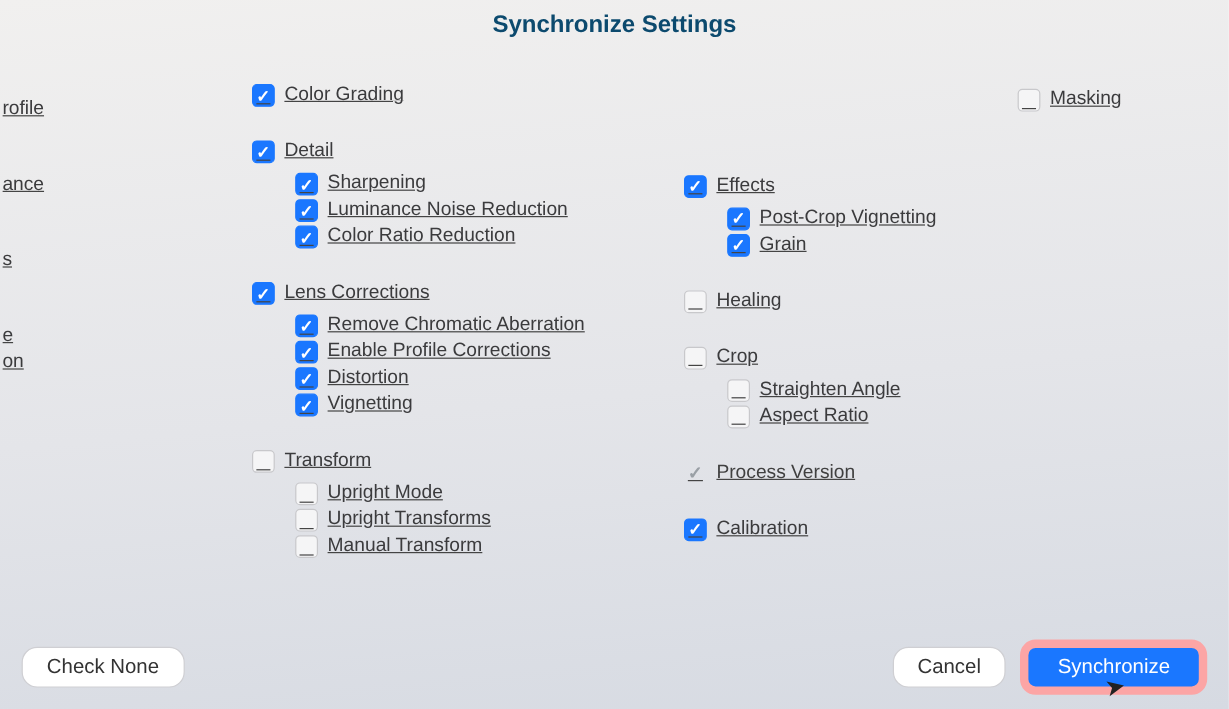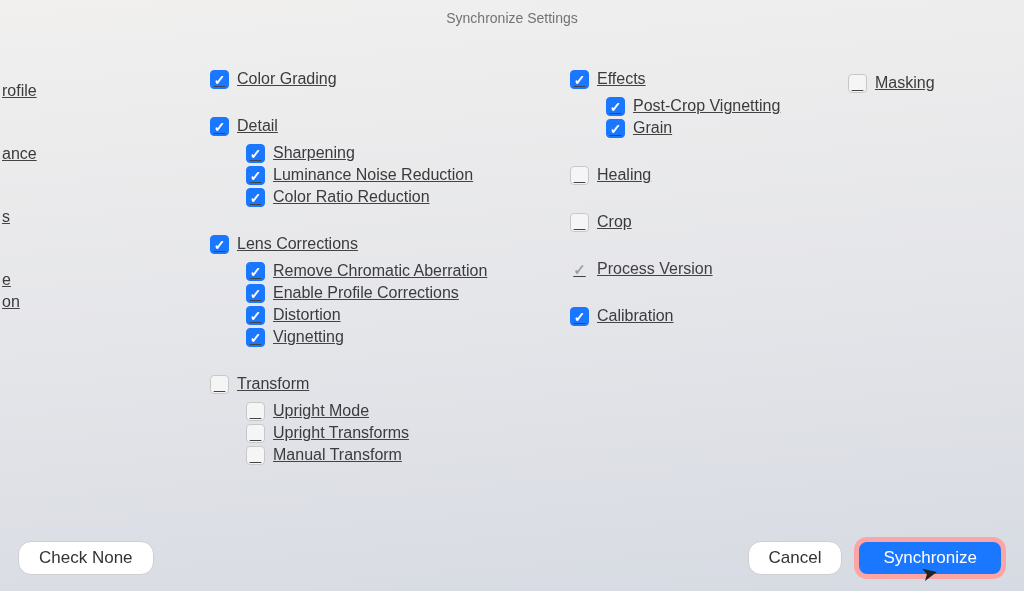--- a/index.html
+++ b/index.html
@@ -11,41 +11,41 @@
     width: 1024px;
     height: 591px;
     overflow: hidden;
     position: relative;
   }
   .title {
     position: absolute;
     top: 10px;
     left: 0; right: 0;
     text-align: center;
-    font-weight: 400;
-    font-size: 14px;
-    color: #737373;
+    font-weight: 700;
+    font-size: 20px;
+    color: #0c4a6e;
   }
   .content {
     position: absolute;
     top: 70px;
     left: 0;
     right: 0;
     bottom: 65px;
     display: flex;
     text-decoration: underline;
   }
   .col {
     display: flex;
     flex-direction: column;
     gap: 28px;
   }
   .col-left   { width: 200px; padding-left: 2px; padding-top: 12px; gap: 45px; }
   .col-middle { width: 370px; padding-left: 10px; }
-  .col-right  { width: 260px; padding-left: 0; }
+  .col-right  { width: 260px; padding-left: 0; justify-content: center; }
   .col-far    { width: 190px; padding-left: 0; align-items: flex-end; padding-right: 24px; padding-top: 4px; }
   .item-row {
     display: flex;
     align-items: center;
     gap: 8px;
     line-height: 1.15;
   }
   .group {
     display: flex;
     flex-direction: column;
@@ -103,21 +103,21 @@
     padding: 6px 20px;
     cursor: pointer;
   }
   .btn-white {
     background: #fff;
     border: 1px solid #cfcfd3;
     color: #333;
   }
   .btn-primary {
     background: #1a77ff;
-    border: 5px solid #fca5a5;
+    border: 7px solid #fca5a5;
     color: #fff;
     padding: 6px 24px;
   }
   .spacer { flex: 1; }
   .cursor {
     position: absolute;
     bottom: 6px;
     right: 86px;
     font-size: 20px;
     color: #222;
@@ -245,20 +245,30 @@
         <span class="chk unchecked check-glyph"></span>
         <span class="lbl">Healing</span>
       </div>
     </div>
 
     <div class="group">
       <div class="item-row">
         <span class="chk unchecked check-glyph"></span>
         <span class="lbl">Crop</span>
       </div>
+      <div class="children">
+        <div class="item-row">
+          <span class="chk unchecked check-glyph"></span>
+          <span class="lbl">Straighten Angle</span>
+        </div>
+        <div class="item-row">
+          <span class="chk unchecked check-glyph"></span>
+          <span class="lbl">Aspect Ratio</span>
+        </div>
+      </div>
     </div>
 
     <div class="group">
       <div class="item-row">
         <span class="chk disabled-checked check-glyph"></span>
         <span class="lbl disabled">Process Version</span>
       </div>
     </div>
 
     <div class="group">

